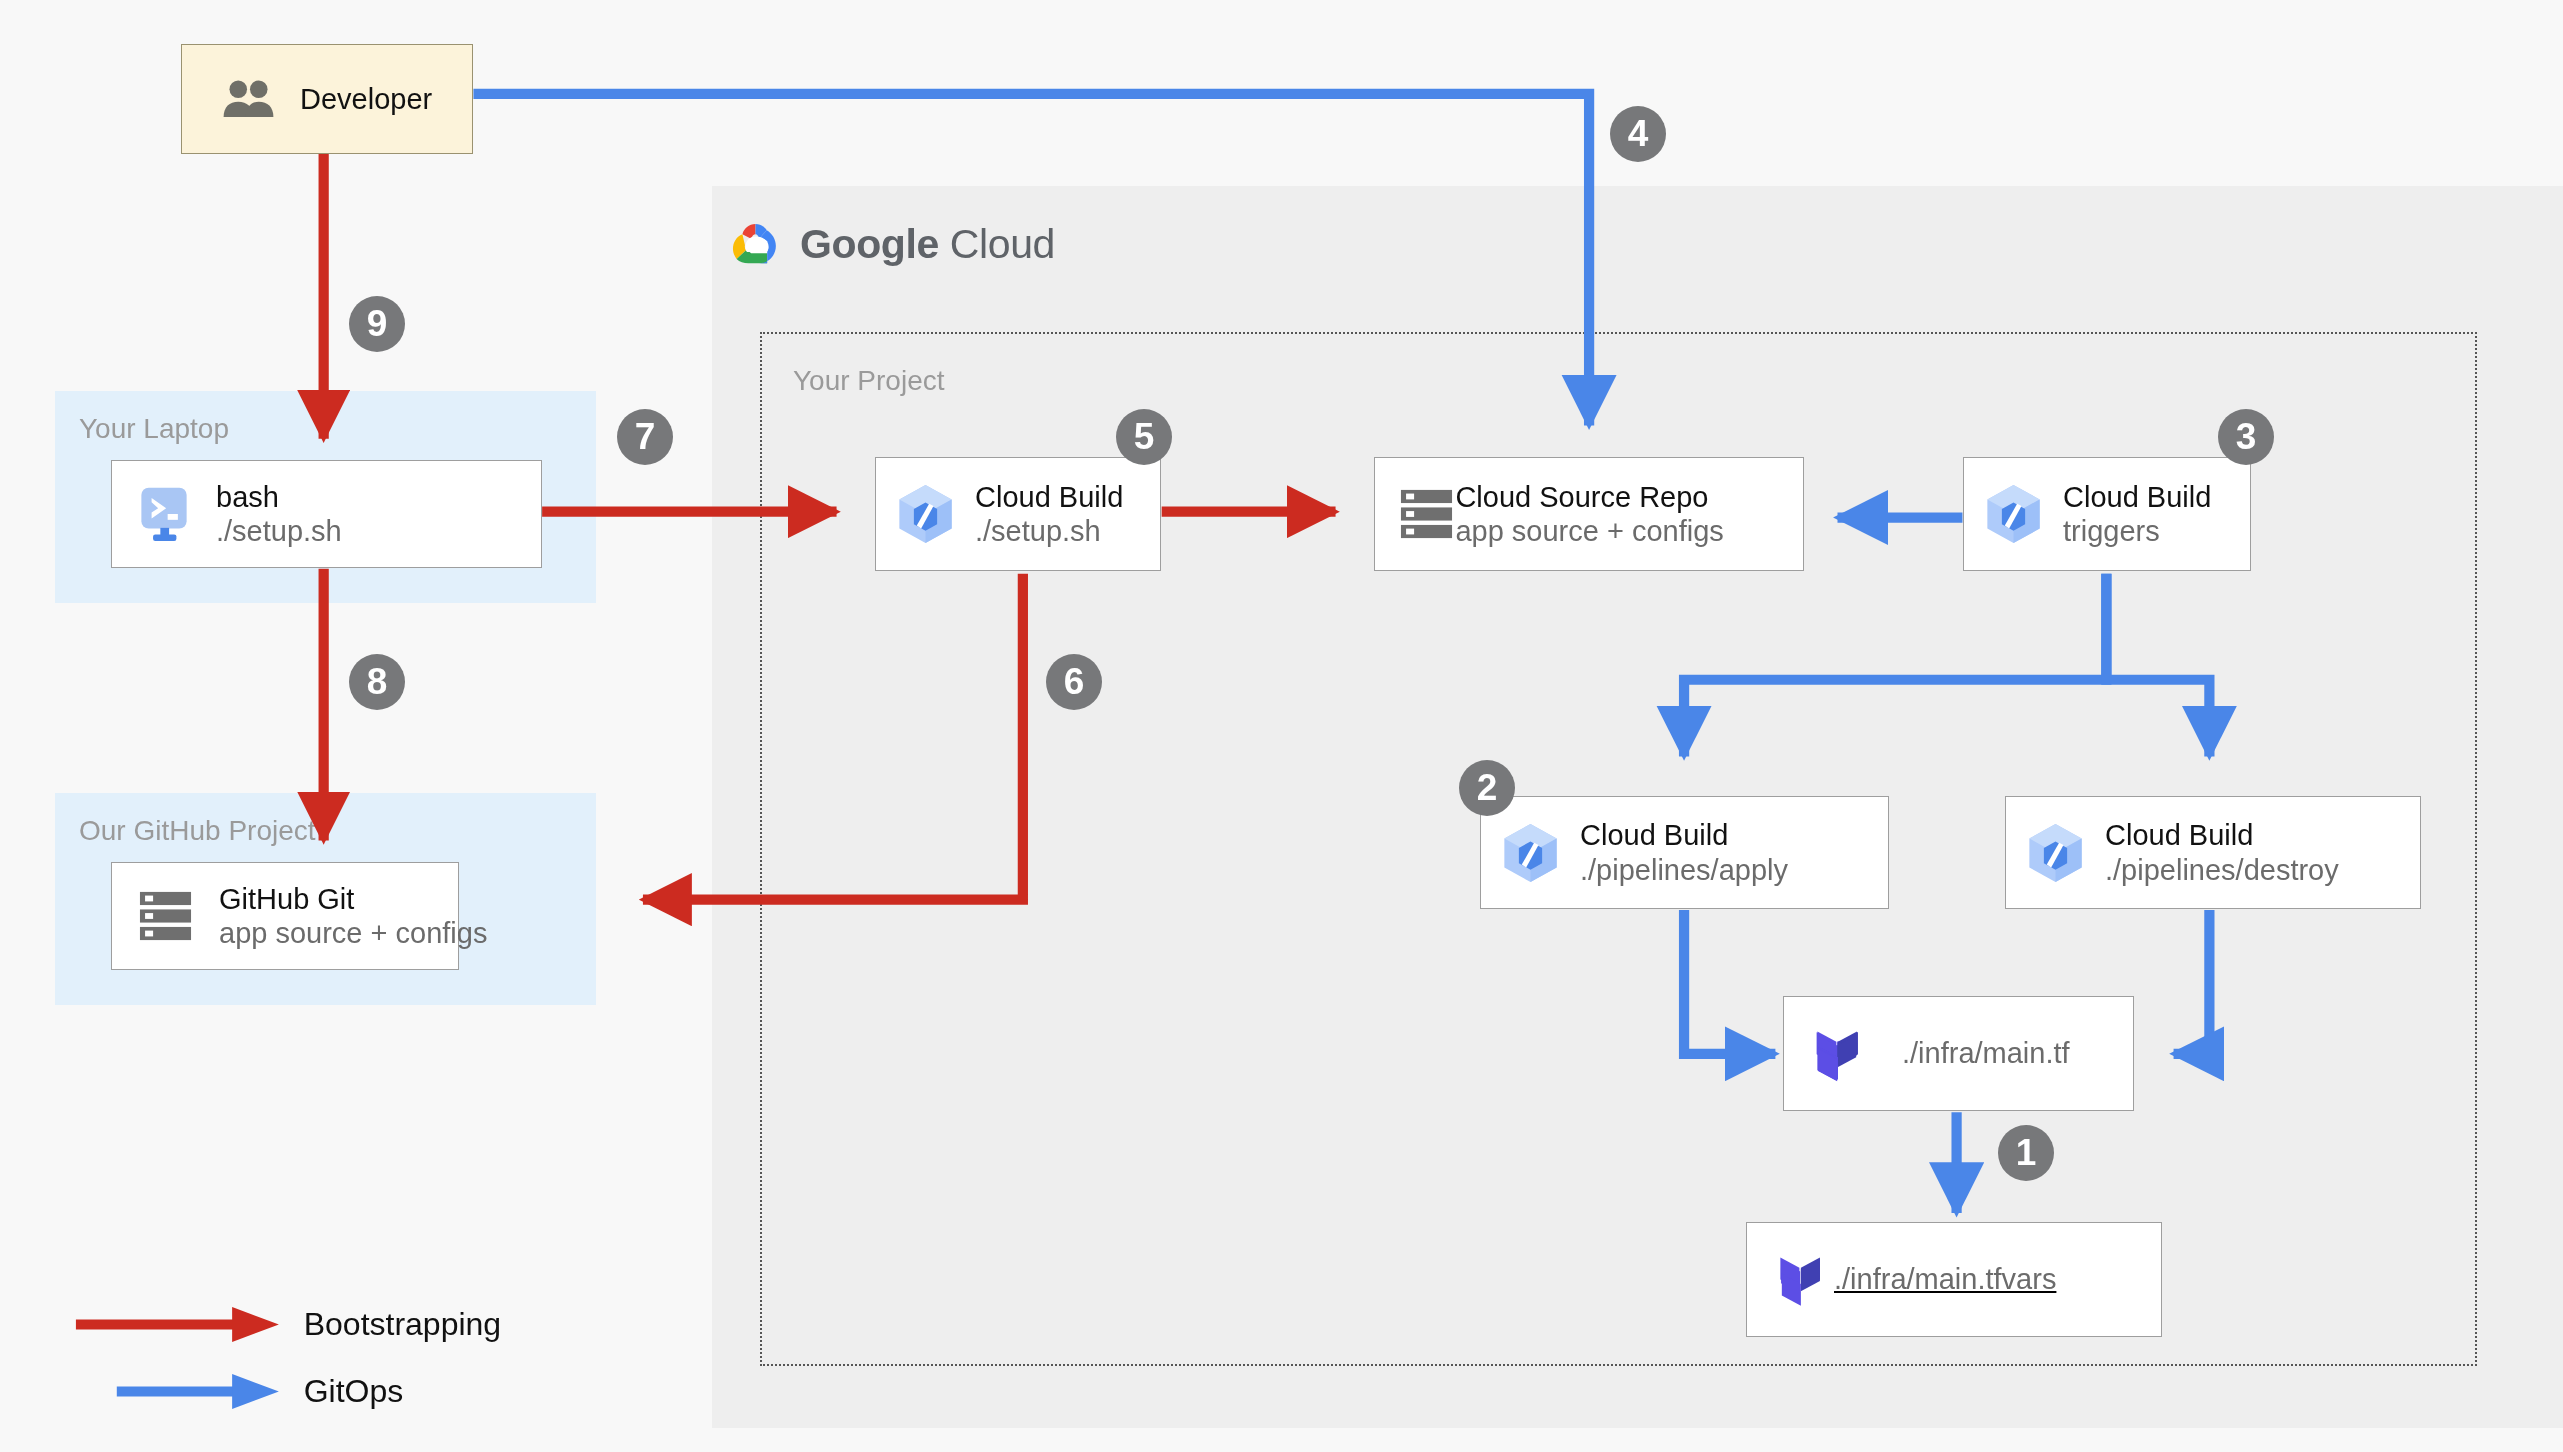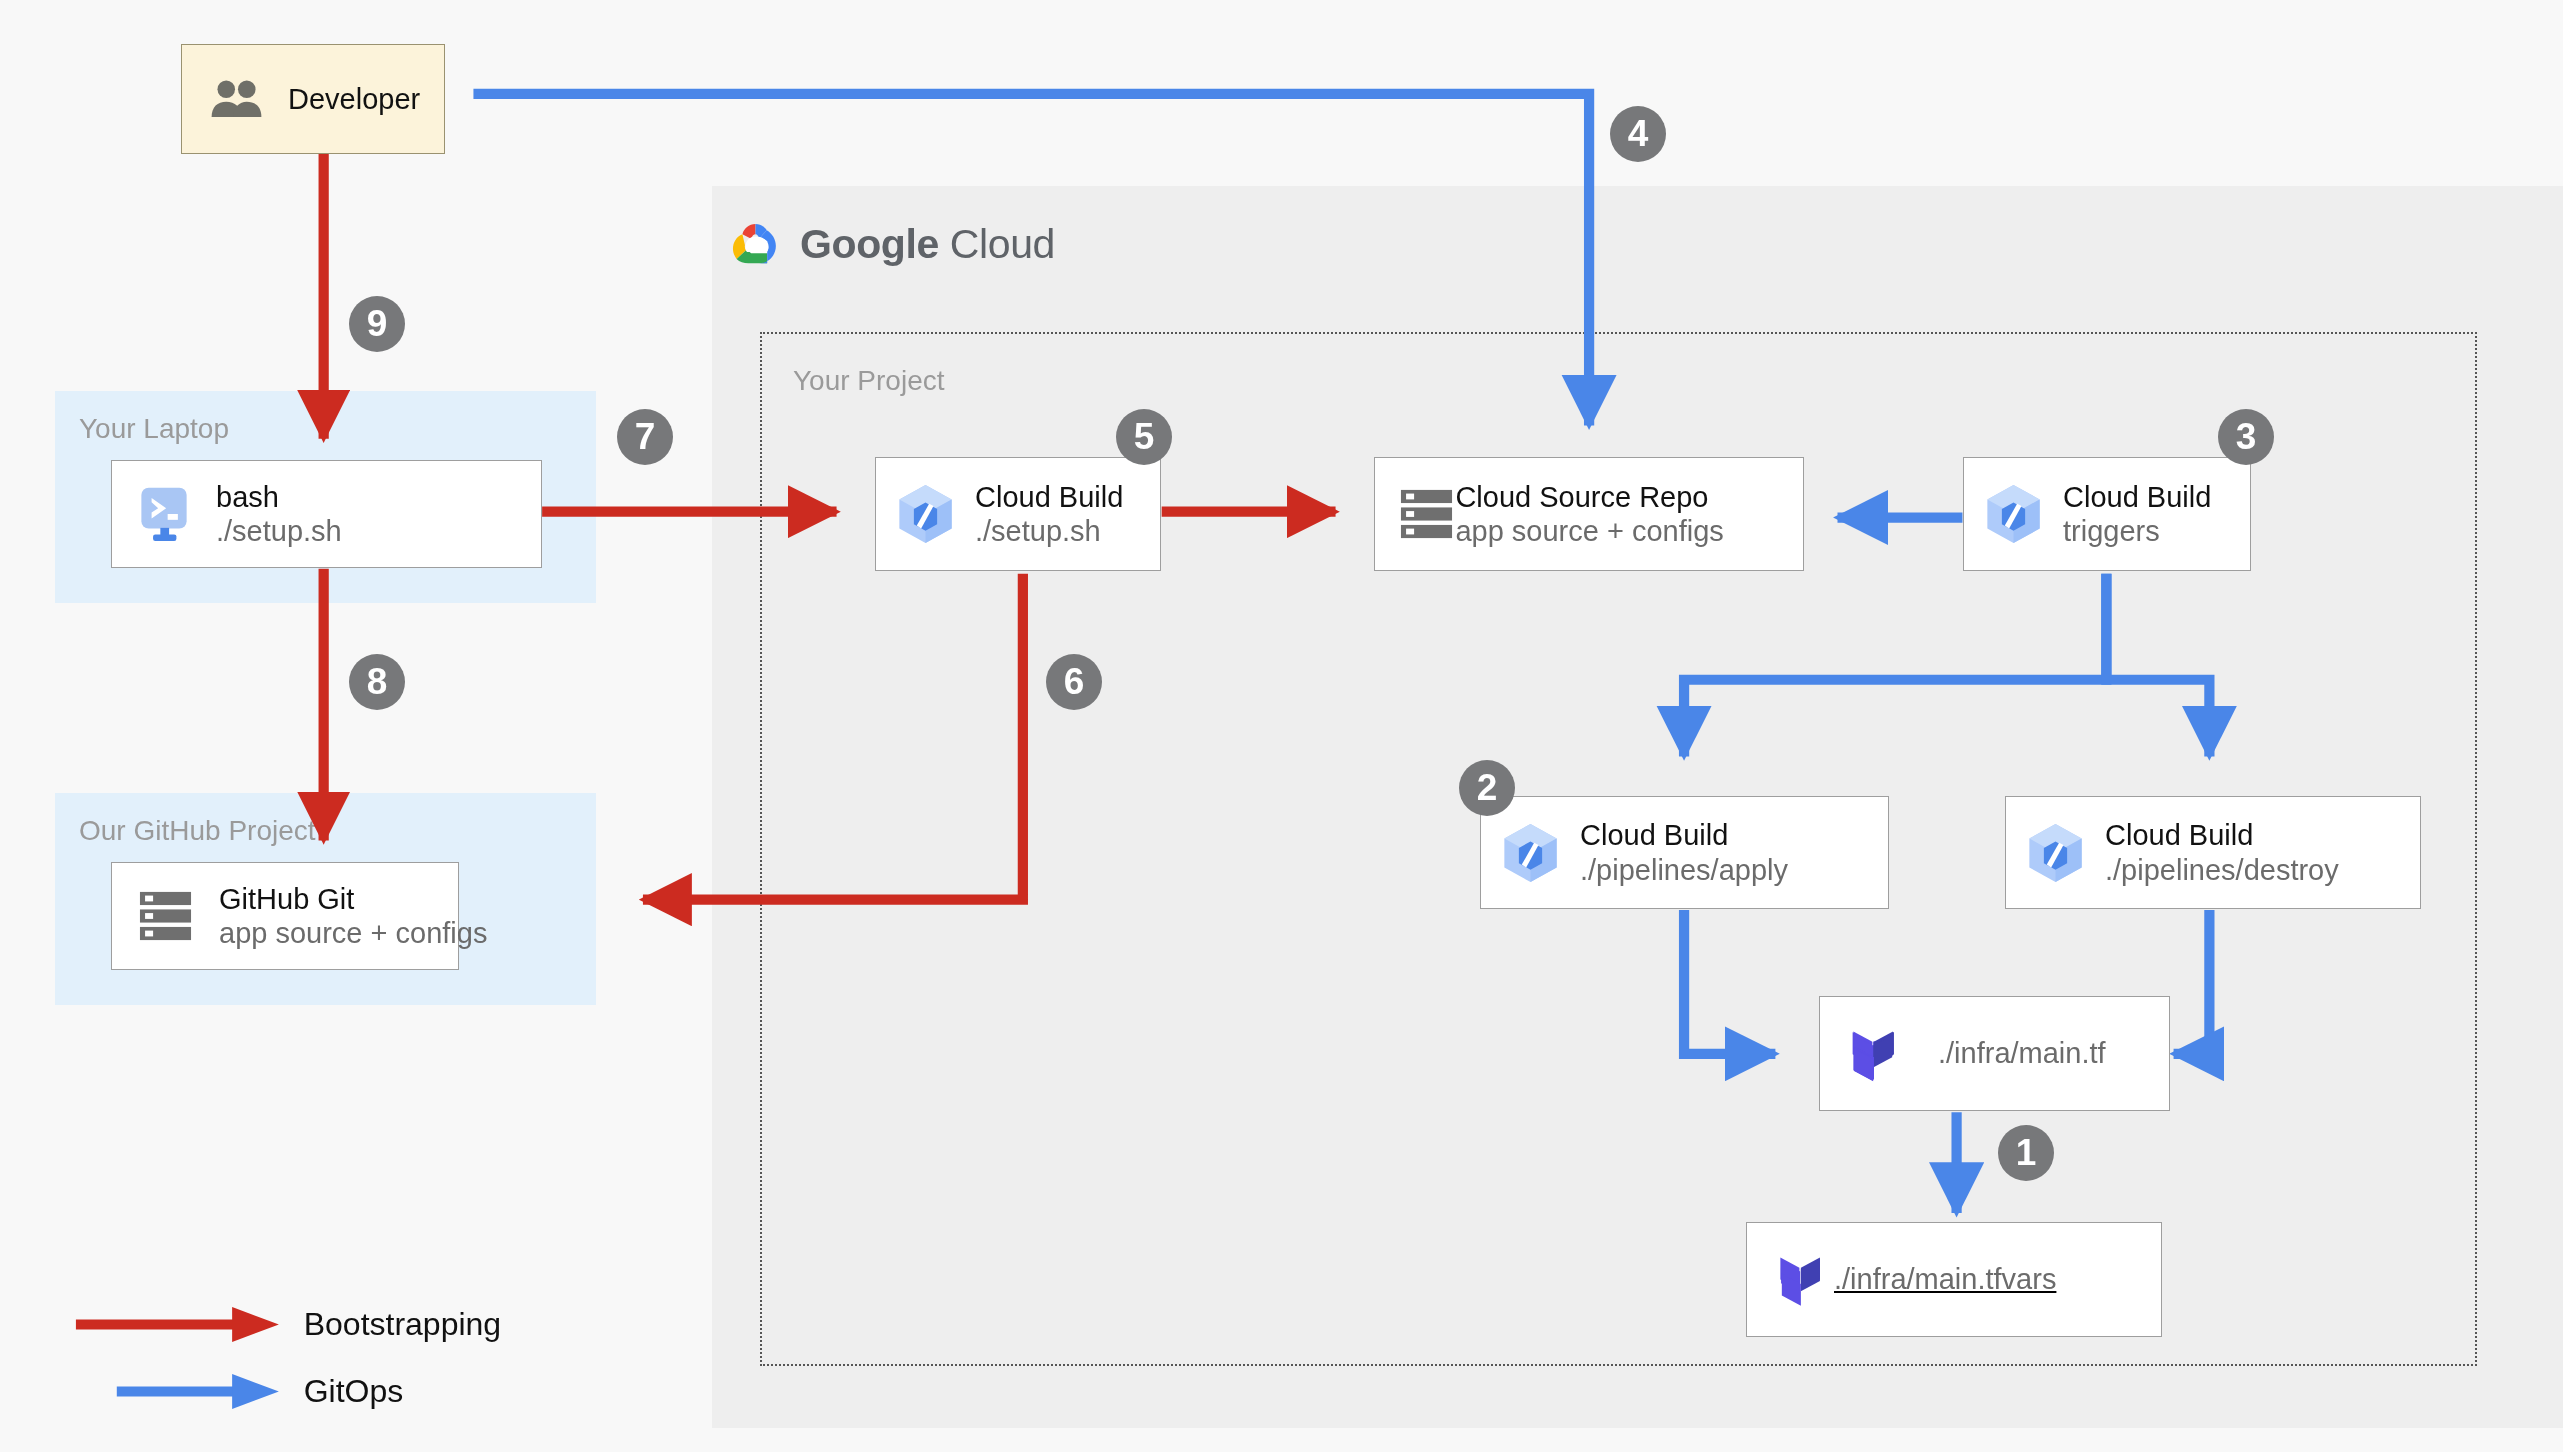--- a/index.html
+++ b/index.html
@@ -102,21 +102,21 @@
       <path d="M 2883 785 L 2883 930 L 3024 930 L 3024 1035" stroke="#4a86e8" marker-end="url(#ar-blue)"></path>
 
       <path d="M 2305 1245 L 2305 1442 L 2430 1442" stroke="#4a86e8" marker-end="url(#ar-blue)"></path>
 
       <path d="M 3024 1245 L 3024 1442 L 2975 1442" stroke="#4a86e8" marker-end="url(#ar-blue)"></path>
 
       <path d="M 2678 1522 L 2678 1660" stroke="#4a86e8" marker-end="url(#ar-blue)"></path>
     </g>
   </svg>
 
-  <div class="node dev" style="left:181px;top:44px;width:264px;height:110px;padding-left:28px;gap:25px;">
+  <div class="node dev" style="left:181px;top:44px;width:292px;height:110px;padding-left:40px;gap:25px;">
     <span class="ico">
       <svg width="53" height="41" viewBox="0 0 72 56">
         <circle cx="22" cy="14" r="12" fill="#6f6f68"></circle>
         <circle cx="50" cy="14" r="12" fill="#6f6f68"></circle>
         <path d="M2 52 C2 38 10 31 22 31 C34 31 42 38 42 52 Z" fill="#6f6f68"></path>
         <path d="M32 52 C32 38 40 31 50 31 C62 31 70 38 70 52 Z" fill="#6f6f68"></path>
       </svg>
     </span>
     <span class="txt">
       <span class="t1only">Developer</span>
@@ -230,21 +230,21 @@
         <path d="M42 28 L58 37 L58 58 L42 67 L26 58 L26 37 Z" fill="#4a86e8"></path>
         <path d="M53 33 L36 64 L30 60 L47 30 Z" fill="#ffffff"></path>
       </svg>
     </span>
     <span class="txt">
       <span class="t1">Cloud Build</span>
       <span class="t2">./pipelines/destroy</span>
     </span>
   </div>
 
-  <div class="node" style="left:1783px;top:996px;width:351px;height:115px;padding-left:31px;gap:31px;margin-left:36px;">
+  <div class="node" style="left:1783px;top:996px;width:351px;height:115px;padding-left:31px;gap:31px;">
     <span class="ico">
       <svg width="56" height="63" viewBox="0 0 76 86">
         <path d="M2 14 L28 28 L28 58 L2 44 Z" fill="#5c4ee5"></path>
         <path d="M32 28 L58 14 L58 44 L32 58 Z" fill="#4040b2"></path>
         <path d="M32 28 L32 58 L58 44 L58 14 Z" fill="#4040b2"></path>
         <path d="M32 28 L58 14 L58 44 L32 58 Z" fill="#4040b2"></path>
         <path d="M32 26 L32 56 L30 57 L30 27 Z" fill="#5c4ee5"></path>
         <path d="M32 28 L32 58 L32 58 Z" fill="#5c4ee5"></path>
         <path d="M31 27 L57 13 L57 43 L31 57 Z" fill="#4040b2"></path>
         <path d="M3 13 L29 27 L29 57 L3 43 Z" fill="#5c4ee5"></path>

